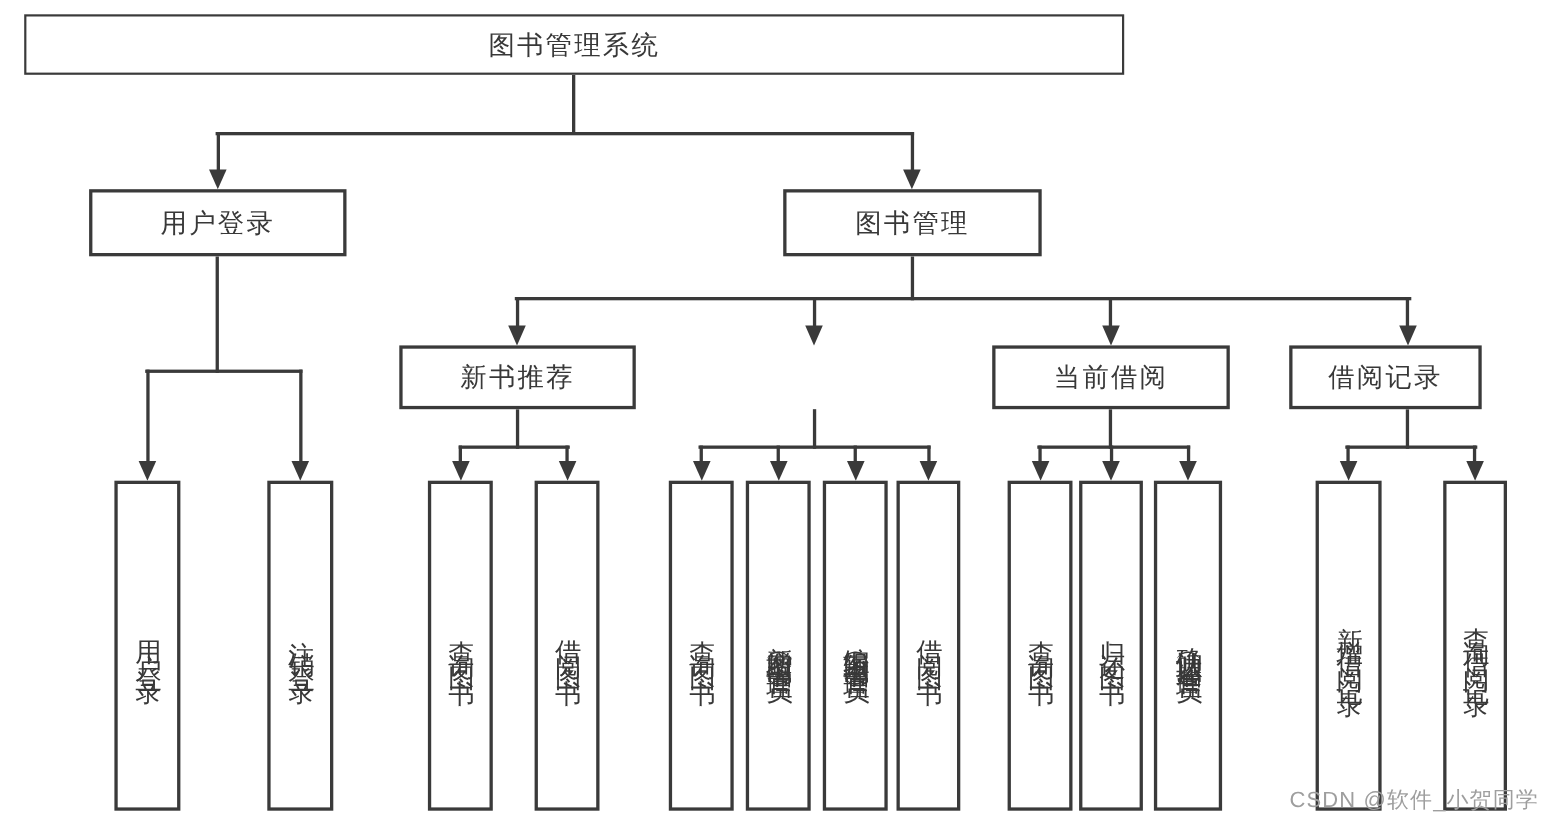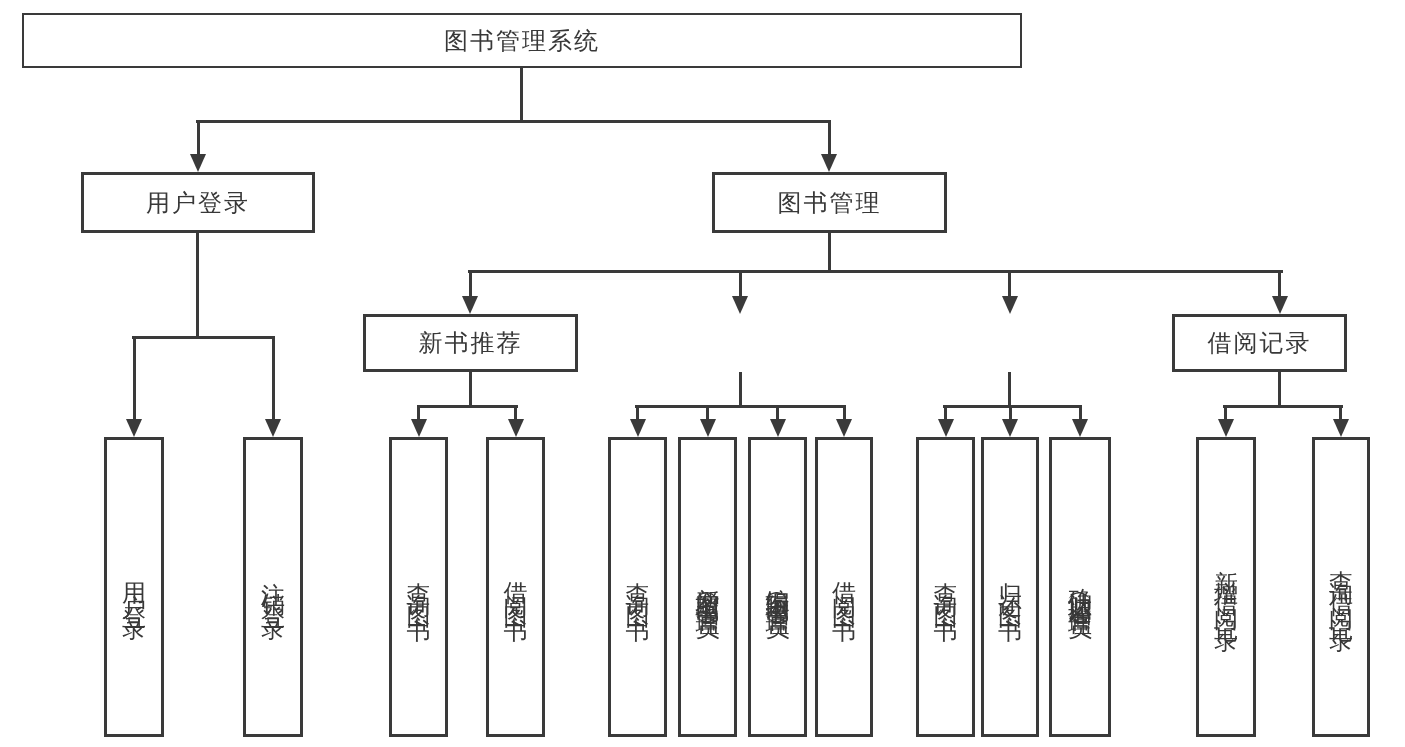--- a/index.html
+++ b/index.html
@@ -92,20 +92,23 @@
   <div class="vline" style="left:739px;top:270px;height:28px;"></div>
   <div class="arrow" style="left:732px;top:296px;"></div>
   <div class="vline" style="left:1008px;top:270px;height:28px;"></div>
   <div class="arrow" style="left:1002px;top:296px;"></div>
   <div class="vline" style="left:1278px;top:270px;height:28px;"></div>
   <div class="arrow" style="left:1272px;top:296px;"></div>
 
   <div class="node" style="left:363px;top:314px;width:215px;height:58px;text-align:center;">
     <span>新书推荐</span>
   </div>
+  <div class="node" style="left:902px;top:314px;width:216px;height:58px;">
+    <span>当前借阅</span>
+  </div>
   <div class="node" style="left:1172px;top:314px;width:175px;height:58px;">
     <span>借阅记录</span>
   </div>
 
   <div class="vline" style="left:469px;top:372px;height:36px;"></div>
   <div class="hline" style="left:417px;top:405px;width:101px;"></div>
   <div class="vline" style="left:417px;top:405px;height:16px;"></div>
   <div class="arrow" style="left:411px;top:419px;"></div>
   <div class="vline" style="left:514px;top:405px;height:16px;"></div>
   <div class="arrow" style="left:508px;top:419px;"></div>
@@ -174,14 +177,15 @@
     <span>确认归还（管理员）</span>
   </div>
 
   <div class="node vnode" style="left:1196px;top:437px;width:60px;height:300px;">
     <span>新增借阅记录</span>
   </div>
   <div class="node vnode" style="left:1312px;top:437px;width:58px;height:300px;">
     <span>查询借阅记录</span>
   </div>
 
+  <div class="watermark">CSDN @软件_小贺同学</div>
 
 </div>
 
 </body></html>

